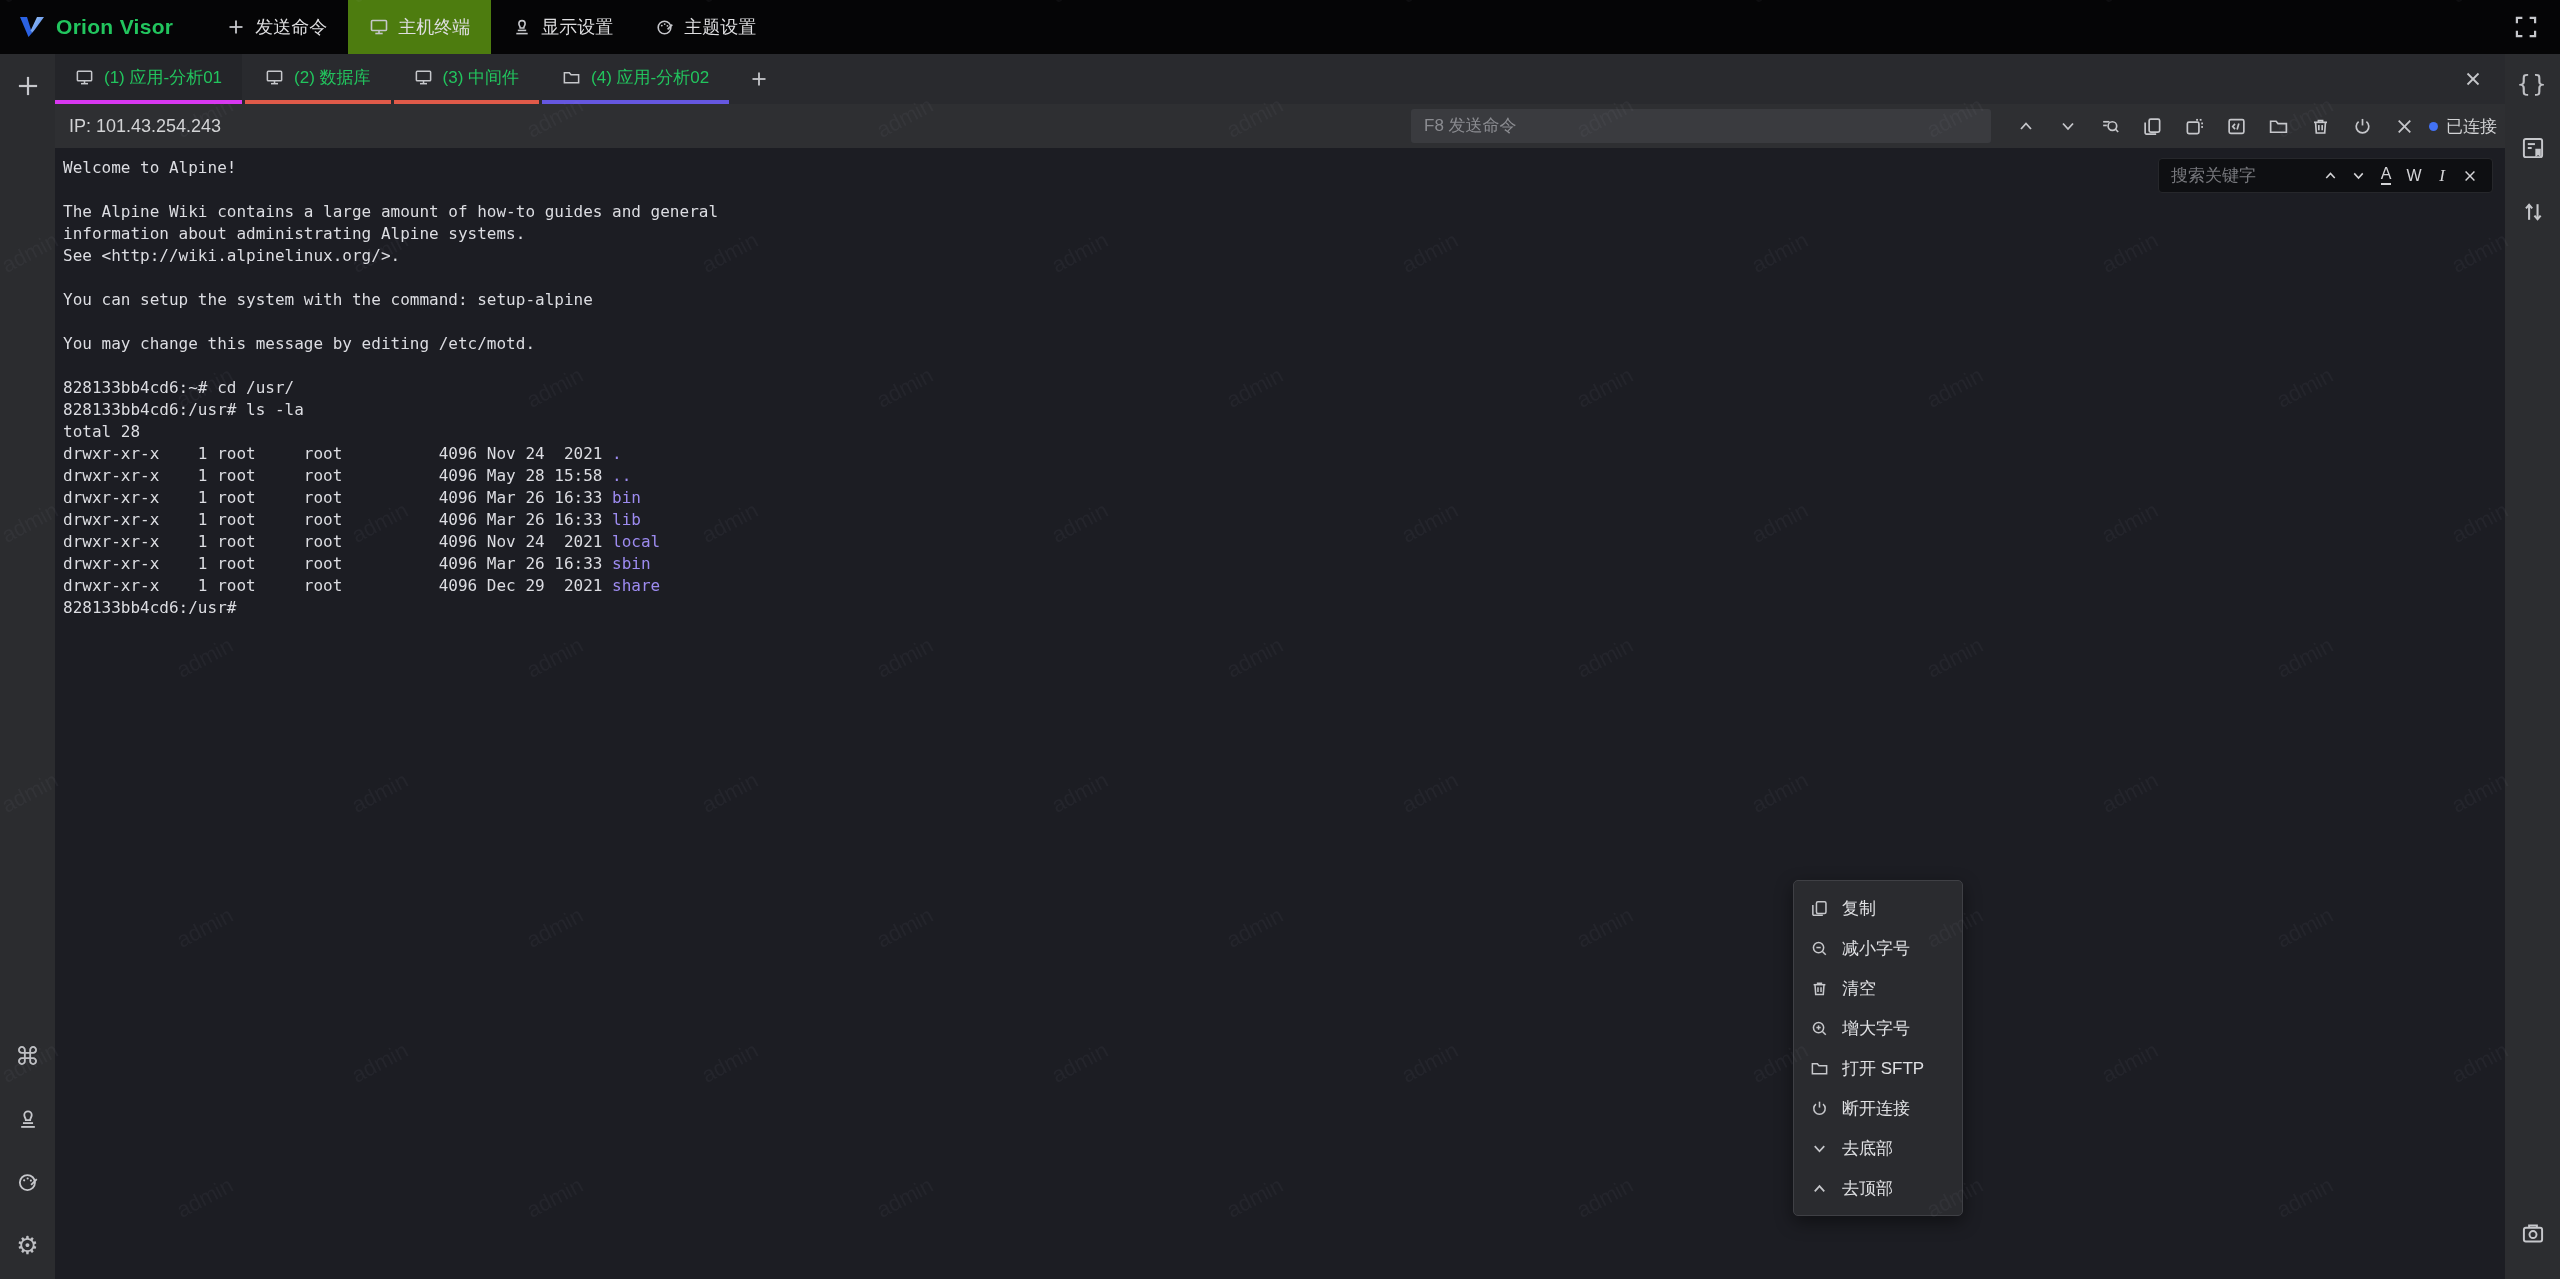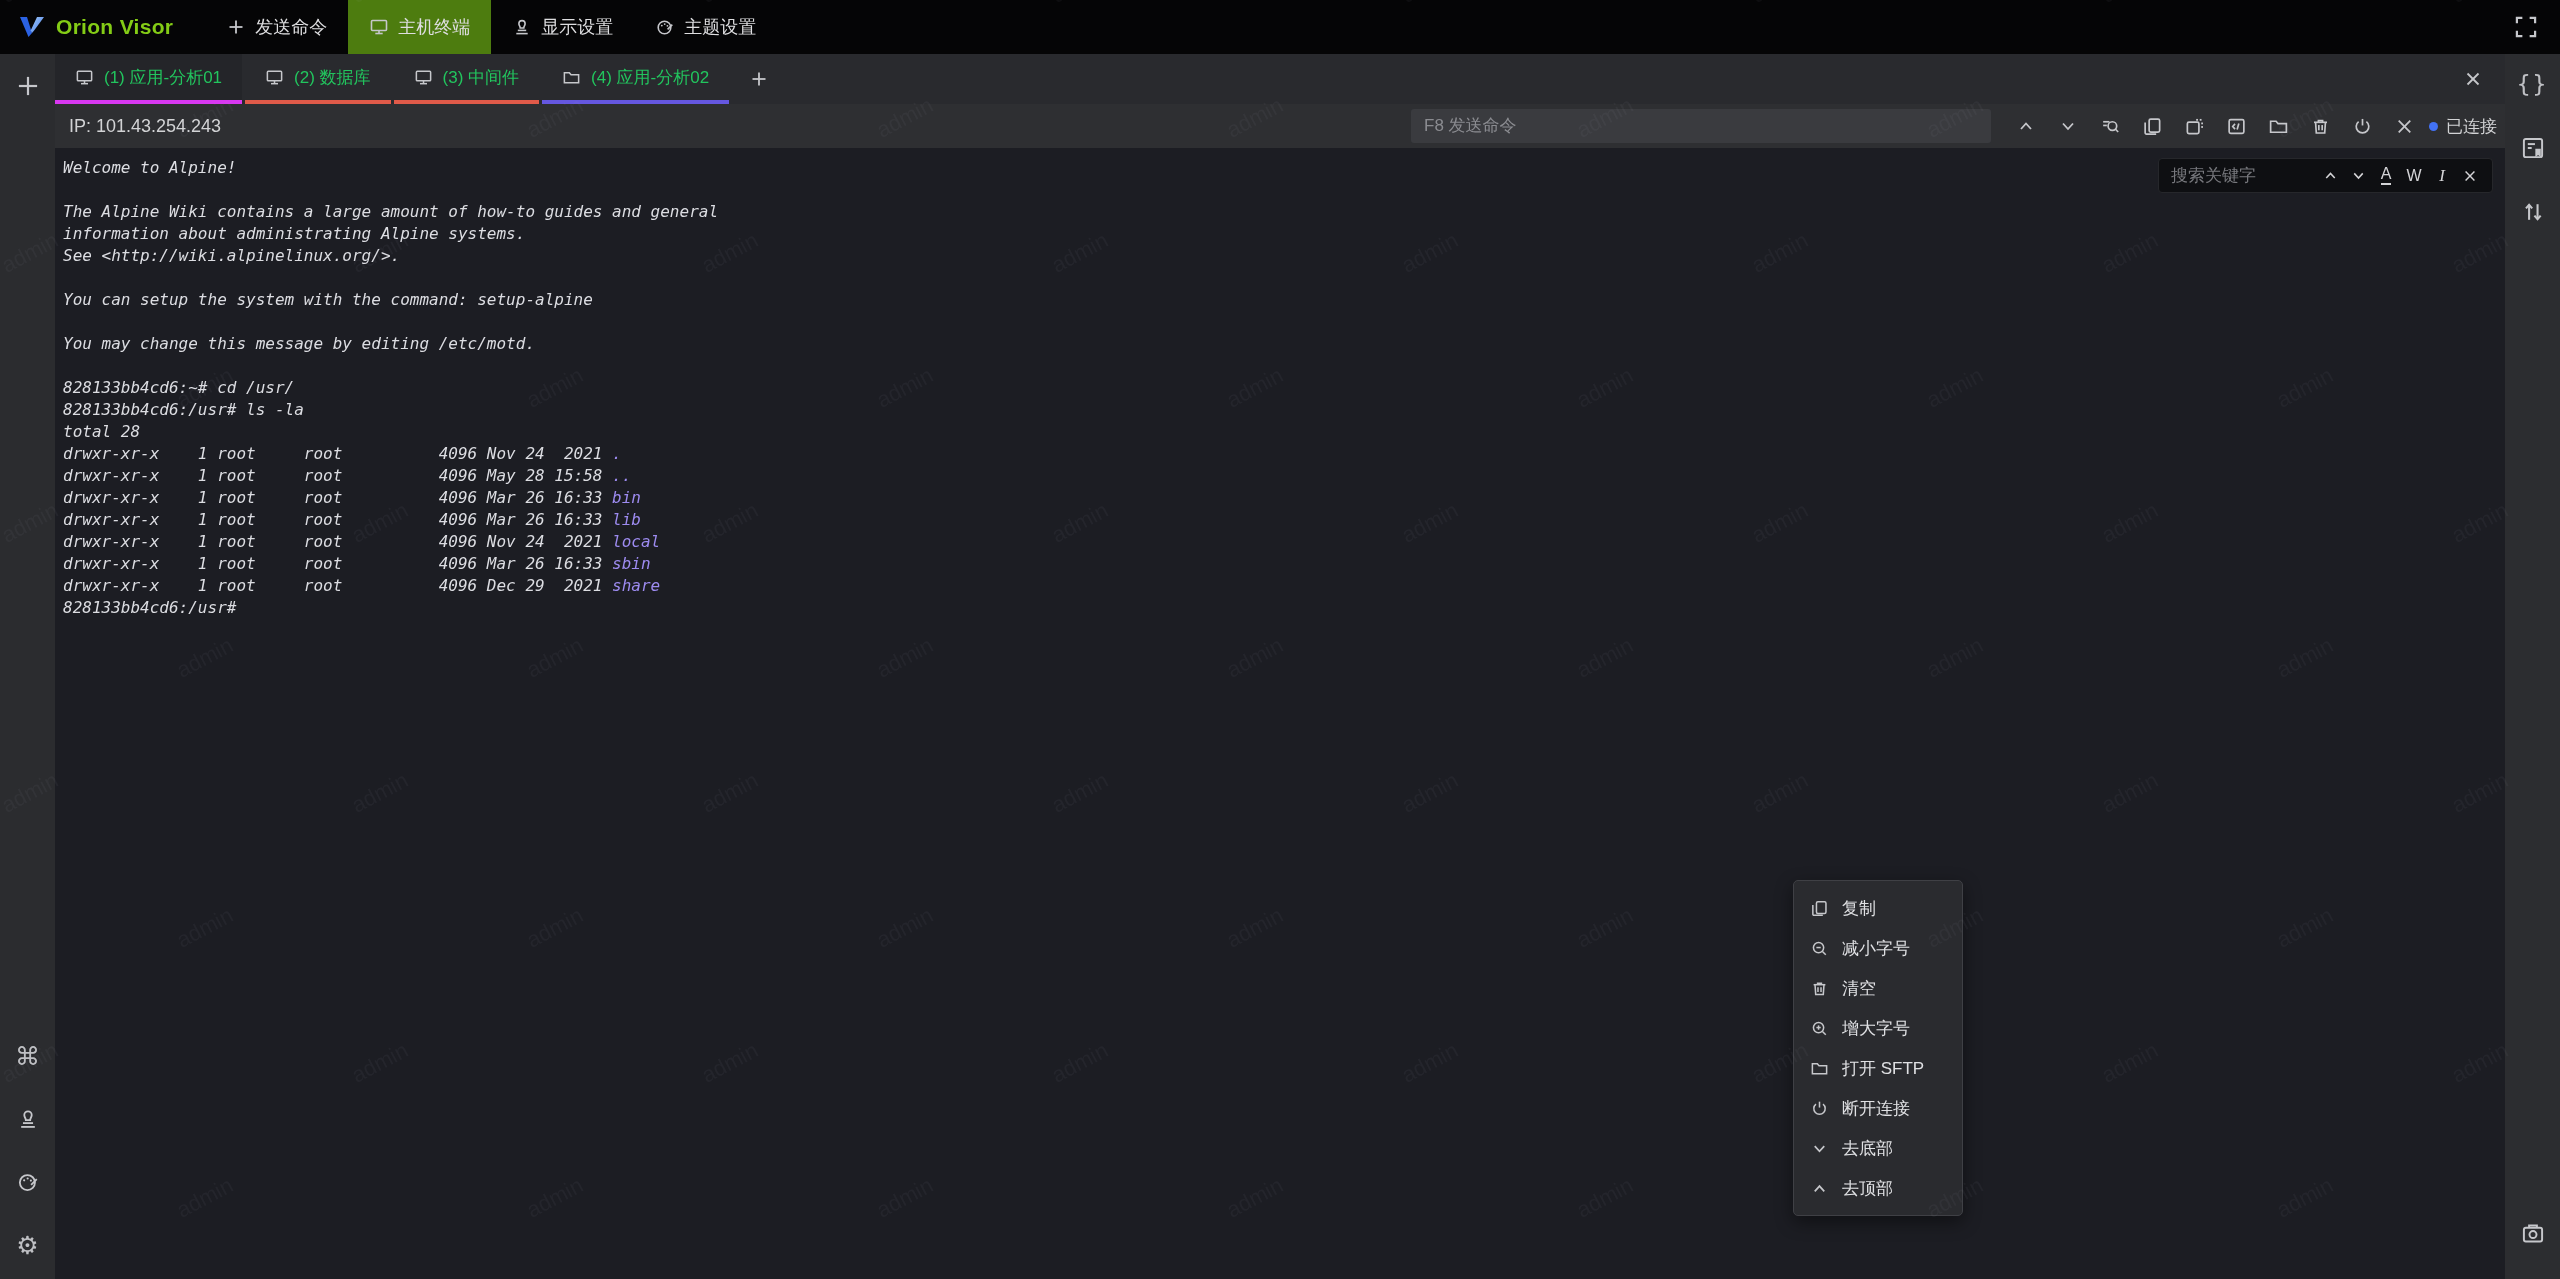--- a/index.html
+++ b/index.html
@@ -6,21 +6,21 @@
   html,body { width:2560px; height:1279px; overflow:hidden; background:#1c1d23;
               font-family:"Liberation Sans", sans-serif; }
   svg { display:block; }
   .ic { color:#c6c7cb; }
 
   
   .topbar { position:absolute; top:0; left:0; width:2560px; height:54px;
             background:#050506; display:flex; align-items:center; z-index:30; }
   .logo { display:flex; align-items:center; margin-left:18px; }
   .logo-mark { width:28px; height:28px; }
-  .logo-text { color:#84cc16; font-size:21px; font-weight:bold; margin-left:10px; letter-spacing:.3px; }
+  .logo-text { color:#22c55e; font-size:21px; font-weight:bold; margin-left:10px; letter-spacing:.3px; }
   .menu { display:flex; height:100%; margin-left:32px; }
   .menu-item { display:flex; align-items:center; gap:9px; padding:0 21px; height:100%;
                color:#dedee0; font-size:18px; cursor:pointer; }
   .menu-item.active { background:#4d7c0f; }
   .topbar-right { margin-left:auto; margin-right:14px; }
 
   
   .rail-left { position:absolute; top:54px; left:0; width:55px; height:1225px;
                background:#2b2c2f; z-index:20; display:flex; flex-direction:column; align-items:center; }
   .rail-left .plus-top { margin-top:14px; }
@@ -55,21 +55,21 @@
   .tool-icons { display:flex; align-items:center; margin-left:14px; }
   .tool-btn { width:42px; height:34px; display:flex; align-items:center; justify-content:center; cursor:pointer; }
   .conn { display:flex; align-items:center; gap:8px; margin-left:4px; margin-right:8px; }
   .conn-dot { width:9px; height:9px; border-radius:50%; }
   .conn-label { color:#d2d3d5; font-size:17px; white-space:nowrap; }
 
   
   .terminal { position:absolute; top:94px; left:0; width:2450px; height:1131px;
               background:#1c1d23; overflow:hidden; }
   .term-pre { padding:9px 0 0 8px; font-family:"DejaVu Sans Mono", monospace;
-              font-size:16px; line-height:22px; color:#dcdde2; white-space:pre;font-style:italic; }
+              font-size:16px; line-height:22px; color:#dcdde2; white-space:pre; }
   .seg.dir { color:#9d8bf0; }
 
   
   .search-box { position:absolute; top:10px; left:2103px; width:335px; height:35px;
                 background:#0e0f12; border:1px solid #26272b; border-radius:4px;
                 display:flex; align-items:center; z-index:40;gap:16px; }
   .search-input { background:transparent; border:none; outline:none; color:#d8d8da; font-size:17px;
                   padding:0 12px; width:130px; font-family:"Liberation Sans", sans-serif; }
   .search-input::placeholder { color:#77787d; }
   .search-btns { display:flex; align-items:center; margin-left:auto; margin-right:8px; }

